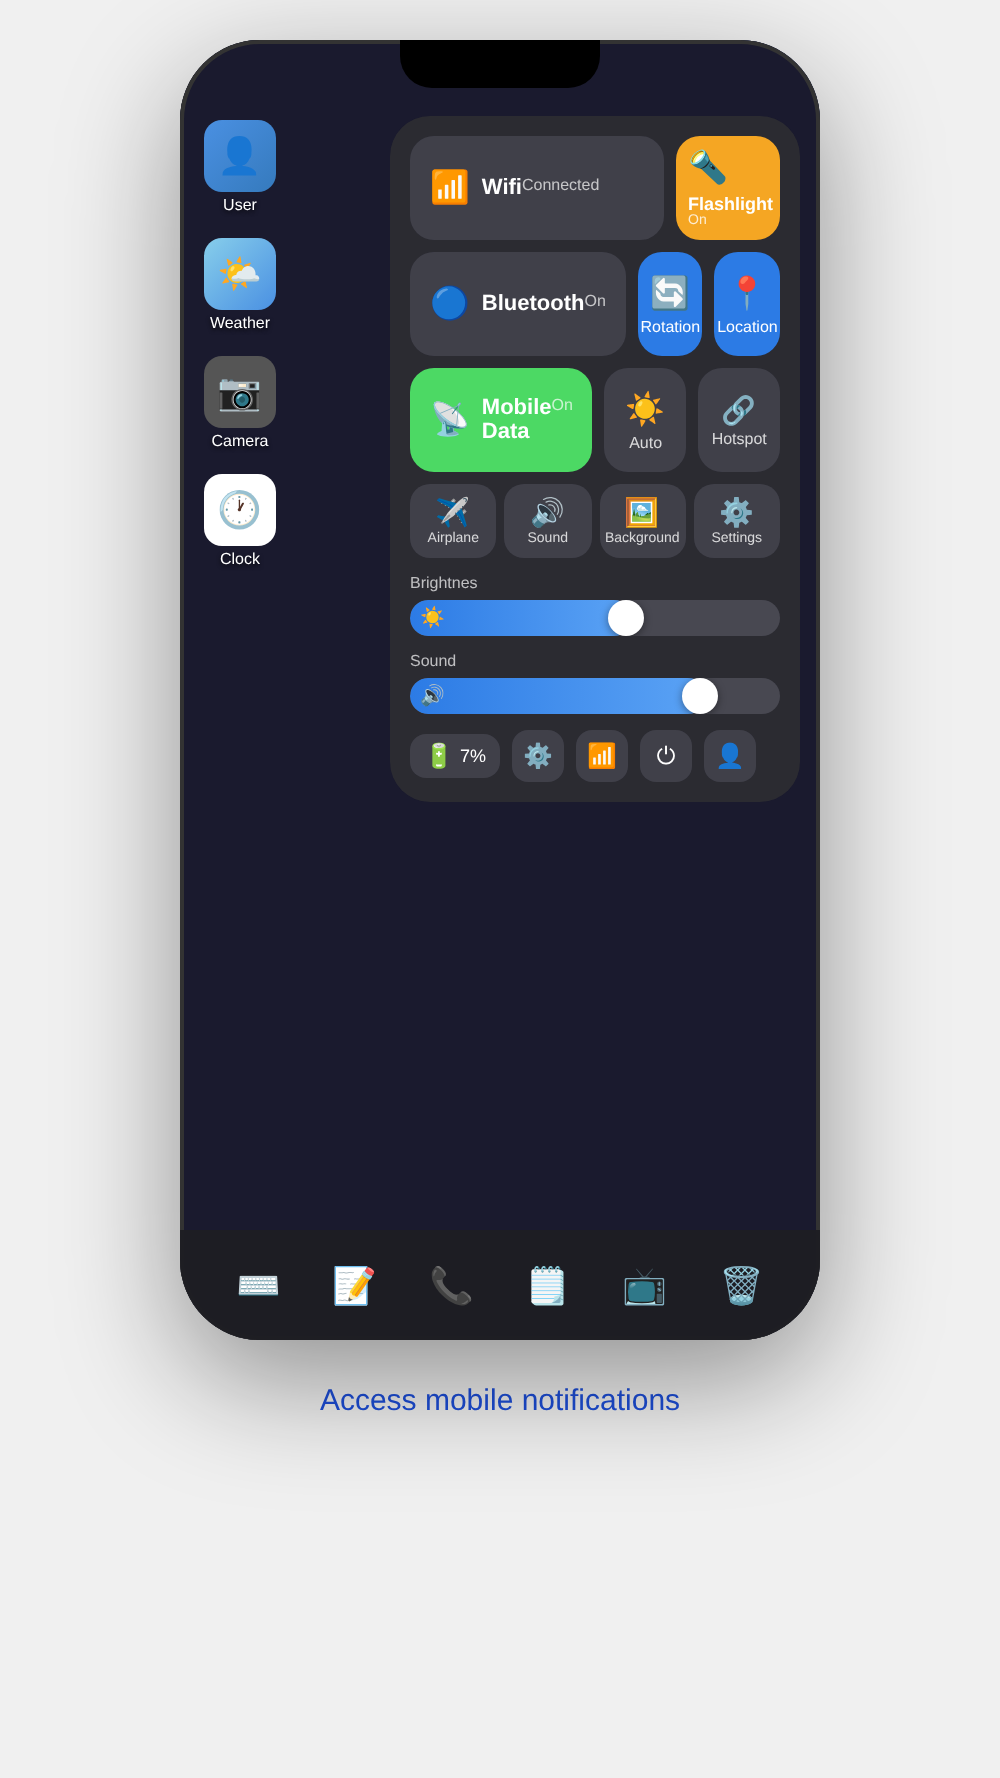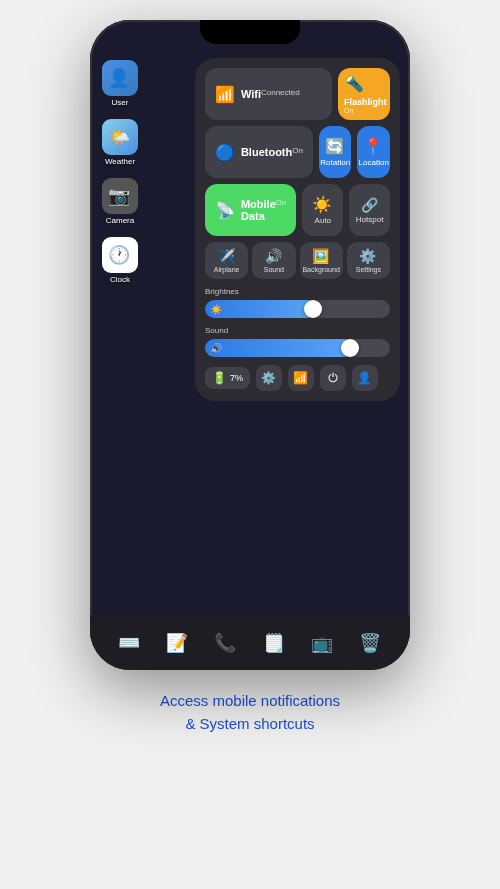--- a/index.html
+++ b/index.html
@@ -485,15 +485,14 @@
       <div class="dock-icon">🗒️</div>
       <div class="dock-icon">📺</div>
       <div class="dock-icon">🗑️</div>
     </div>
   </div>
 </div>
 
 <div class="bottom-text">
   <div class="sub-title">
     <span>Access mobile notifications</span><br>
-    <span>&amp; System shortcuts</span>
   </div>
 </div>
 
 </body></html>

